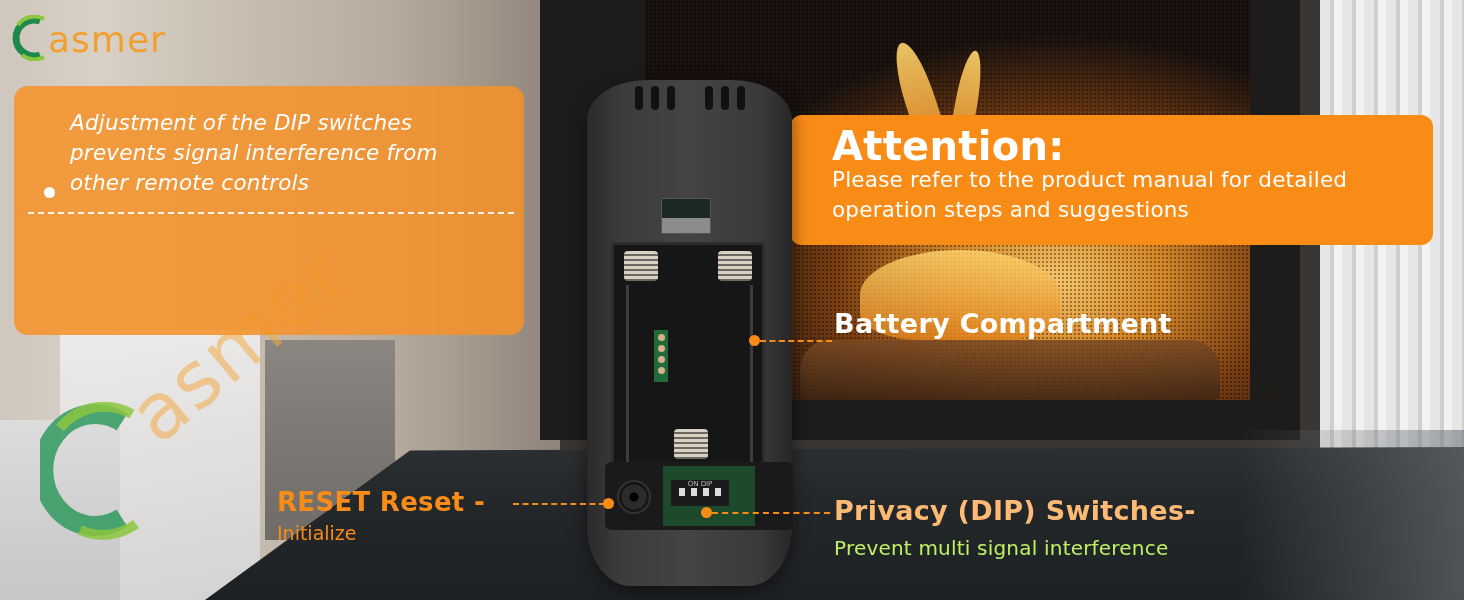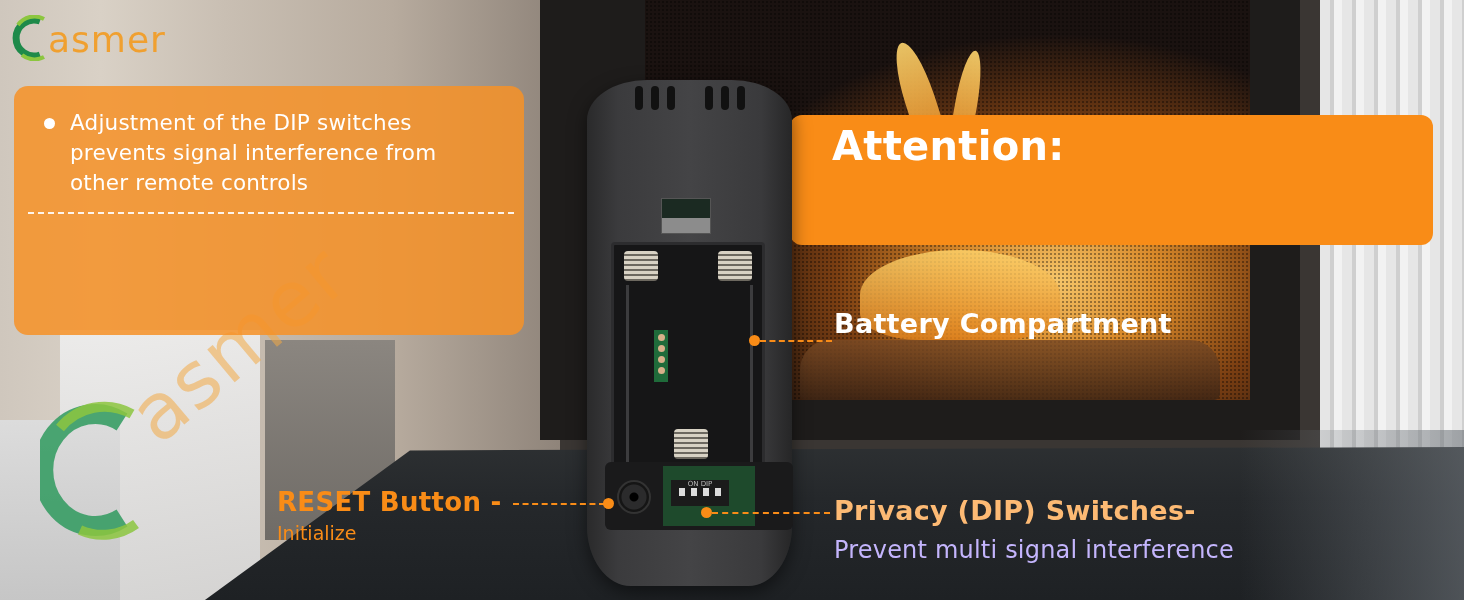--- a/index.html
+++ b/index.html
@@ -83,21 +83,21 @@
     transform: rotate(-40deg); transform-origin: left bottom;
     letter-spacing: 2px;
   }
 
   
   .info-panel {
     position: absolute; left: 14px; top: 86px; width: 510px; height: 249px;
     background: rgba(246,146,40,.86); border-radius: 14px;
     padding: 22px 24px 0 30px; color: #fff;
   }
-  .info-item { display: flex; align-items: flex-start; }
+  .info-item { display: flex; align-items: flex-end; font-style: italic; }
   .bullet { width: 11px; height: 11px; background: #fff; border-radius: 50%; margin-top: 10px; margin-right: 15px; flex: none; }
   .info-text { font-size: 21.5px; line-height: 30px; letter-spacing: .2px; }
   .divider {
     margin: 14px -14px 17px -16px;
     border-top: 2px dashed rgba(255,255,255,.9);
   }
 
   
   .attention {
     position: absolute; left: 790px; top: 115px; width: 643px; height: 130px;
@@ -164,21 +164,21 @@
     font-size: 26px; font-weight: 700; letter-spacing: .3px;
   }
   .label-reset-sub {
     position: absolute; left: 277px; top: 522px; color: #f98c17; font-size: 19px; text-align: center;
   }
   .label-dip-title {
     position: absolute; left: 834px; top: 495px; color: #fdba74;
     font-size: 27px; font-weight: 700; letter-spacing: .3px;
   }
   .label-dip-sub {
-    position: absolute; left: 834px; top: 536px; color: #c4b5fd; font-size: 24px; letter-spacing: .2px;
+    position: absolute; left: 834px; top: 536px; color: #bef264; font-size: 20px; letter-spacing: .2px;
   }
 </style>
 </head>
 <body>
 
 <div class="scene">
   <div class="bg-left"></div>
   <div class="bg-left-wall"></div>
   <div class="bg-left-sofa"></div>
   <div class="bg-left-door"></div>
@@ -214,20 +214,21 @@
 <div class="info-panel">
   <div class="info-item">
     <span class="bullet"></span>
     <span class="info-text">Adjustment of the DIP switches prevents signal interference from other remote controls</span>
   </div>
   <div class="divider"></div>
 </div>
 
 <div class="attention">
   <div class="attention-title">Attention:</div>
+  <div class="attention-body">Please refer to the product manual for detailed operation steps and suggestions</div>
 </div>
 
 <div class="remote">
   <div class="vent" style="left:48px;"></div>
   <div class="vent" style="left:64px;"></div>
   <div class="vent" style="left:80px;"></div>
   <div class="vent" style="left:118px;"></div>
   <div class="vent" style="left:134px;"></div>
   <div class="vent" style="left:150px;"></div>
   <div class="ir-window"></div>
@@ -255,21 +256,21 @@
         <span class="dip-sw"></span><span class="dip-sw"></span><span class="dip-sw"></span><span class="dip-sw"></span>
       </div>
     </div>
   </div>
 </div>
 
 <div class="callout-dot" style="left:749px;top:335px;"></div>
 <div class="callout-line" style="left:760px;top:340px;width:72px;"></div>
 <div class="label-battery">Battery Compartment</div>
 
-<div class="label-reset-title">RESET Button -</div>
+<div class="label-reset-title">RESET Reset -</div>
 <div class="label-reset-sub">Initialize</div>
 <div class="callout-line" style="left:513px;top:503px;width:92px;"></div>
 <div class="callout-dot" style="left:603px;top:498px;"></div>
 
 <div class="callout-dot" style="left:701px;top:507px;"></div>
 <div class="callout-line" style="left:712px;top:512px;width:118px;"></div>
 <div class="label-dip-title">Privacy (DIP) Switches-</div>
 <div class="label-dip-sub">Prevent multi signal interference</div>
 
 </body></html>

